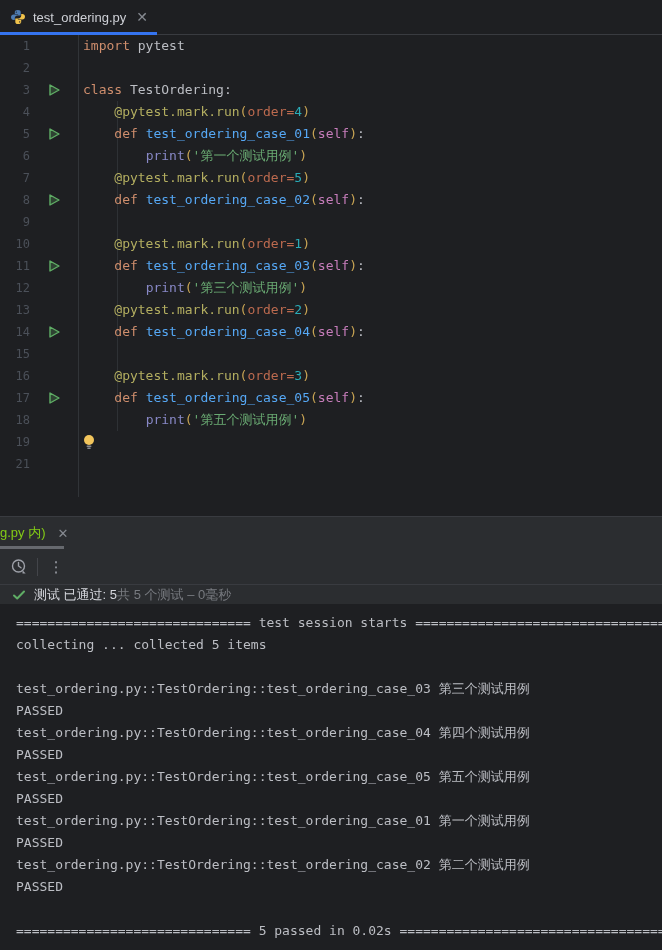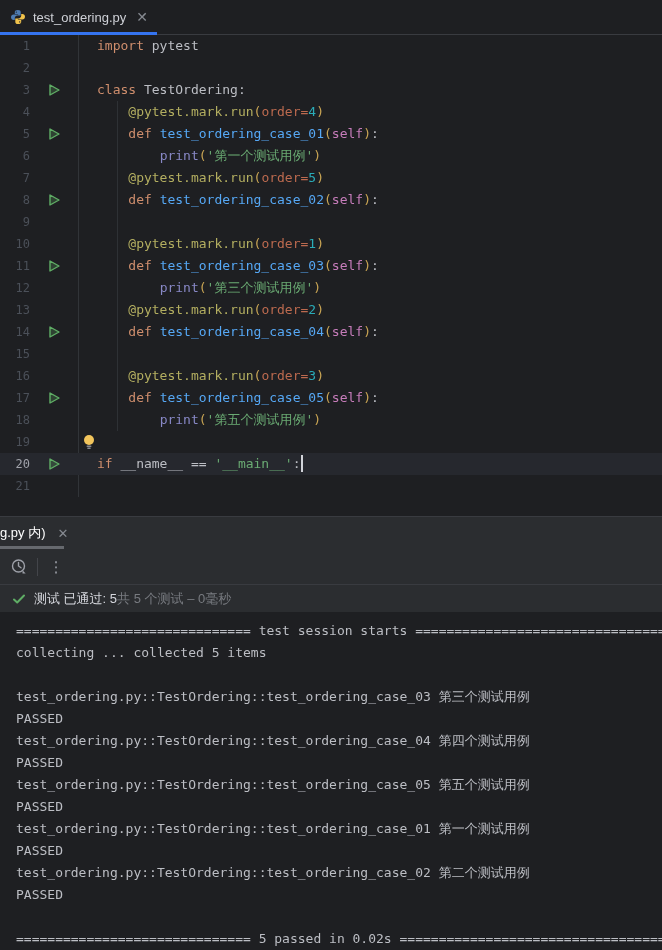--- a/index.html
+++ b/index.html
@@ -18,51 +18,51 @@
   .editor { position:relative; height:481px; background:#1e1f22;
             font-family:"DejaVu Sans Mono","Liberation Mono",monospace;
             font-size:13px; line-height:22px; }
   .gutter-sep { position:absolute; left:78px; top:0; width:1px; height:462px; background:#313438; }
   .indent-guide { position:absolute; left:117px; top:66px; width:1px; height:330px; background:#2e3135; }
   .row { position:relative; display:flex; height:22px; white-space:pre; }
   .row.caret-row { background:#26282e; }
   .ln { width:30px; text-align:right; color:#4b5059; flex:0 0 30px; font-size:12px; }
   .caret-row .ln { color:#a1a3ab; }
   .gut { width:48px; flex:0 0 48px; display:flex; align-items:center; justify-content:center; }
-  .code { padding-left:19px; position:relative; }
+  .code { padding-left:5px; position:relative; }
   .tok-kw   { color:#cf8e6d; }
   .tok-pl   { color:#bcbec4; }
   .tok-deco { color:#b3ae60; }
   .tok-par  { color:#c9a554; }
   .tok-arg  { color:#bc6a4f; }
   .tok-num  { color:#2aacb8; }
   .tok-str  { color:#6aab73; }
   .tok-self { color:#c77dbb; }
   .tok-fn   { color:#56a8f5; }
   .tok-bi   { color:#8888c6; }
   .cursor { display:inline-block; width:2px; height:17px; background:#d1d3d9;
             vertical-align:middle; transform:translateY(-1px); }
   .runbtn { width:14px; height:14px; display:flex; cursor:pointer; }
   .bulb { position:absolute; left:4px; top:3px; width:14px; height:16px; }
 
   
   .tw-tabs { height:33px; background:#2b2d30; border-top:1px solid #393b40;
              display:flex; align-items:stretch; position:relative; }
   .twtab { display:flex; align-items:center; padding:0 10px 0 0; position:relative; }
-  .twtab .title { color:#ffffff; font-size:13px; margin-right:12px; }
+  .twtab .title { color:#84cc16; font-size:13px; margin-right:12px; }
   .twtab .close { color:#868a91; font-size:13px; }
   .twtab-underline { position:absolute; left:0; bottom:0; width:64px; height:3px; background:#66696e; }
 
   .tw-toolbar { height:35px; background:#2b2d30; display:flex; align-items:center; padding-left:6px; }
   .tbtn { width:26px; height:26px; display:flex; align-items:center; justify-content:center;
           border-radius:4px; cursor:pointer; }
   .tb-sep { width:1px; height:18px; background:#43454a; margin:0 5px; }
   .kebab { color:#9da0a8; font-size:15px; letter-spacing:0; }
 
-  .tw-status { height:28px; background:#2b2d30; border-top:1px solid #393b40;
+  .tw-status { height:20px; background:#2b2d30; border-top:1px solid #393b40;
                display:flex; align-items:center; padding-left:12px; font-size:13px; }
   .tw-status .main { color:#d5d7dd; margin-left:8px; }
   .tw-status .dim  { color:#787b80; }
 
   .console { height:338px; background:#1e1f22; padding:8px 0 0 16px;
              font-family:"DejaVu Sans Mono","Liberation Mono",monospace;
              font-size:13px; line-height:22px; color:#bcbec4;
              white-space:pre; overflow:hidden; }
   .cline { height:22px; }
 </style>
@@ -115,23 +115,20 @@
       <div class="row"><span class="ln">16</span><span class="gut"></span><span class="code"><span class="tok-pl">    </span><span class="tok-deco">@pytest.mark.run</span><span class="tok-par">(</span><span class="tok-arg">order=</span><span class="tok-num">3</span><span class="tok-par">)</span></span></div>
       <div class="row"><span class="ln">17</span><span class="gut"><span style="display: flex;"><svg class="runbtn" viewBox="0 0 14 14">
               <path d="M3 2l9 5-9 5z" fill="rgba(95,173,101,0.25)" stroke="#5fad65" stroke-width="1.4" stroke-linejoin="round"></path>
             </svg></span></span><span class="code"><span class="tok-pl">    </span><span class="tok-kw">def</span><span class="tok-pl"> </span><span class="tok-fn">test_ordering_case_05</span><span class="tok-par">(</span><span class="tok-self">self</span><span class="tok-par">)</span><span class="tok-pl">:</span></span></div>
       <div class="row"><span class="ln">18</span><span class="gut"></span><span class="code"><span class="tok-pl">        </span><span class="tok-bi">print</span><span class="tok-par">(</span><span class="tok-str">'第五个测试用例'</span><span class="tok-par">)</span></span></div>
       <div class="row"><span class="ln">19</span><span class="gut"></span><span class="code"><svg class="bulb" viewBox="0 0 14 16">
             <circle cx="7" cy="6" r="5" fill="#f2c55c"></circle>
             <rect x="4.5" y="11.5" width="5" height="1.6" rx="0.8" fill="#87898e"></rect>
             <rect x="5.2" y="13.6" width="3.6" height="1.4" rx="0.7" fill="#87898e"></rect>
           </svg></span></div>
-      <div class="row caret-row"><span class="ln">20</span><span class="gut"><span style="display: flex;"><svg class="runbtn" viewBox="0 0 14 14">
-              <path d="M3 2l9 5-9 5z" fill="rgba(95,173,101,0.25)" stroke="#5fad65" stroke-width="1.4" stroke-linejoin="round"></path>
-            </svg></span></span><span class="code"><span class="tok-kw">if</span><span class="tok-pl"> __name__ == </span><span class="tok-str">'__main__'</span><span class="tok-pl">:</span><span class="cursor"></span></span></div>
       <div class="row"><span class="ln">21</span><span class="gut"></span></div>
     </div>
 </div>
 
 <div class="tw-tabs">
   <div class="twtab">
     <span class="title">g.py 内)</span>
     <span class="close">✕</span>
     <span class="twtab-underline"></span>
   </div>

